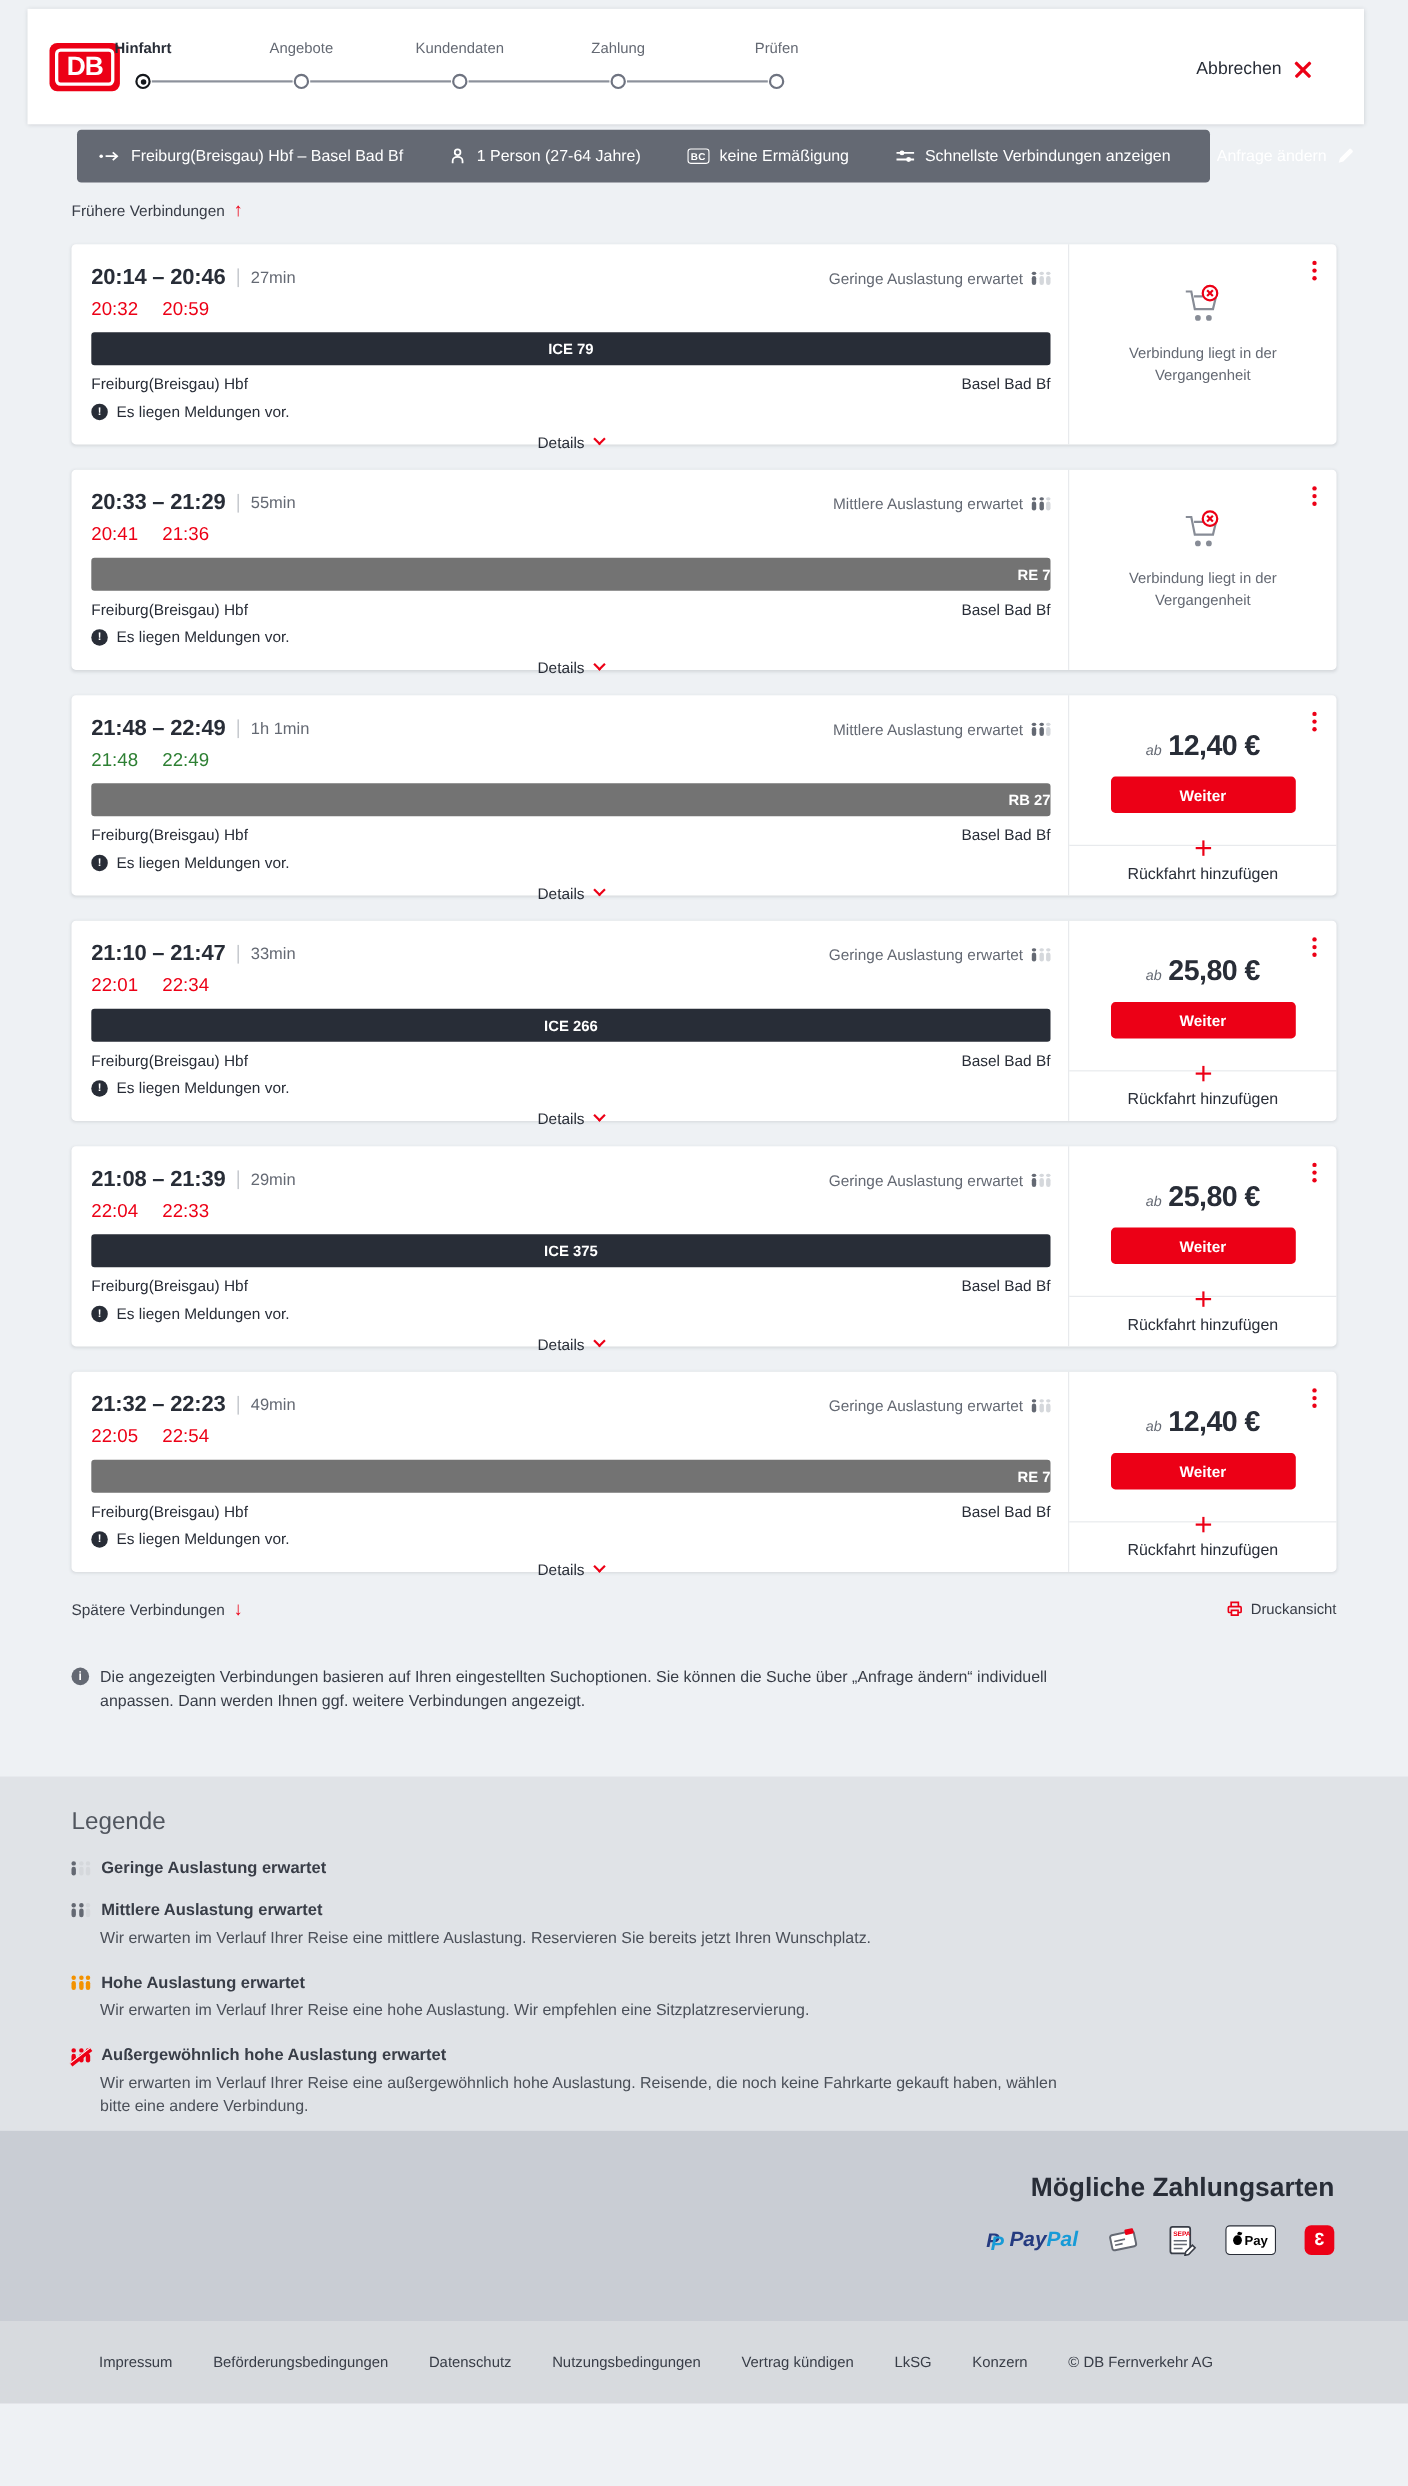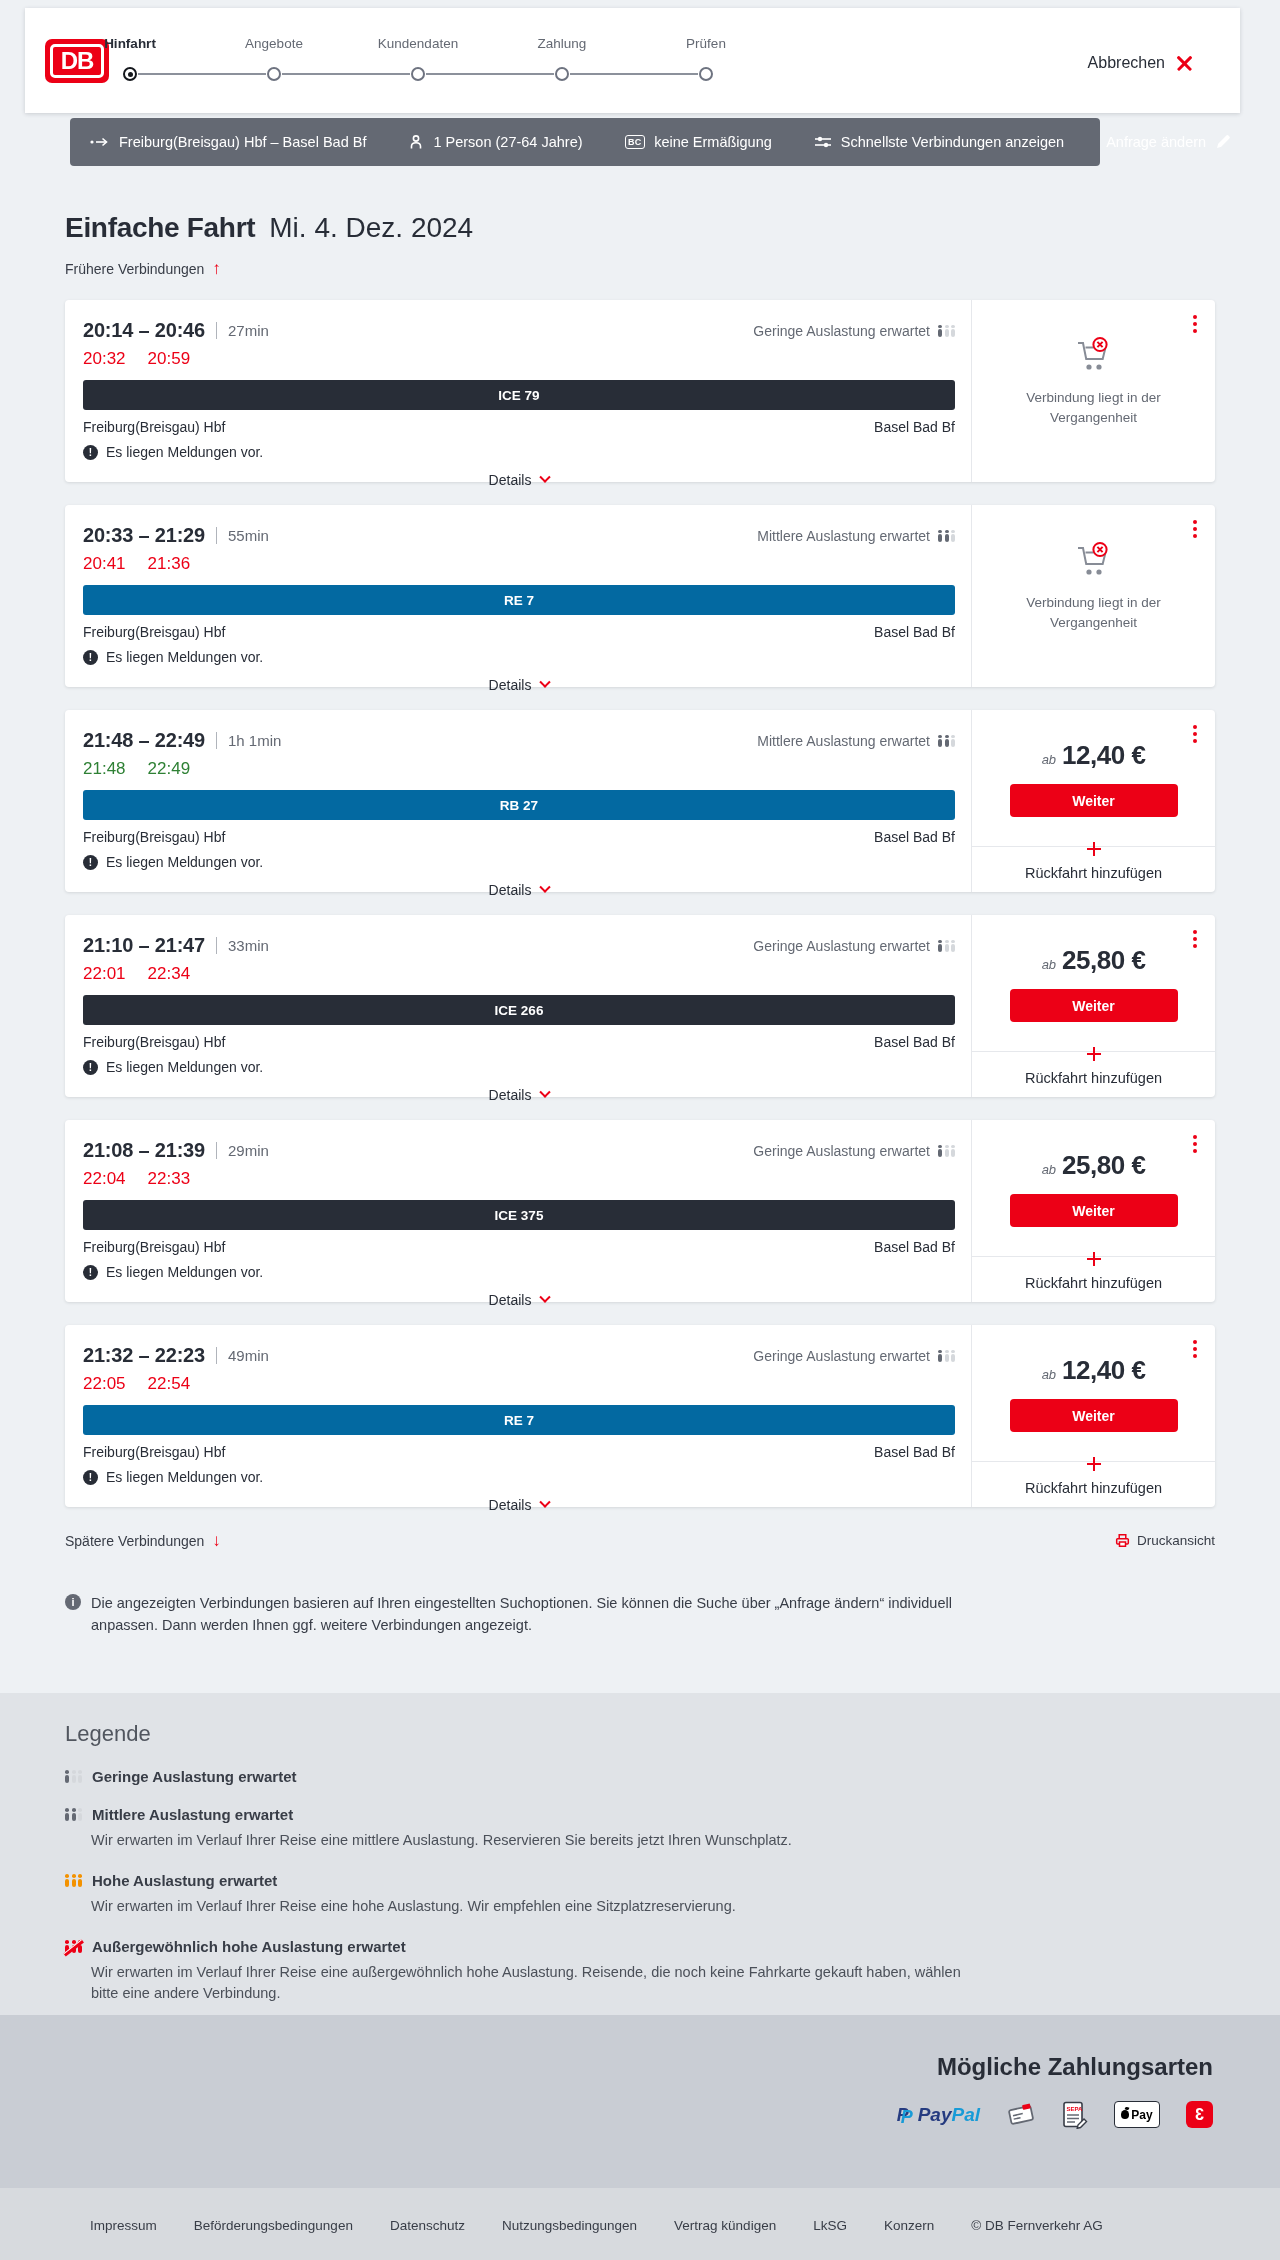--- a/index.html
+++ b/index.html
@@ -71,21 +71,21 @@
   .occ-high i { background:#f39200; }
   .occ-extreme i { background:#ec0016; }
   .occ-extreme::after { content:''; position:absolute; left:-3px; right:-3px; top:48%; height:2.5px;
     background:#ec0016; transform:rotate(-38deg); border-top:1px solid #fff; }
   .row2 { margin-top:7px; display:flex; gap:22px; font-size:17px; }
   .row2.delayed { color:#ec0016; }
   .row2.ontime { color:#2e8034; }
   .trainbar { margin-top:11px; height:30px; border-radius:3px; display:flex; align-items:center;
     justify-content:center; color:#fff; font-size:13.5px; font-weight:700; }
   .trainbar.train-ice { background:#282d37; }
-  .trainbar.train-regional { background:#0369a1; }
+  .trainbar.train-regional { background:#737373;justify-content:flex-end; }
   .stations { margin-top:9px; display:flex; justify-content:space-between; font-size:14px; color:#282d37; }
   .notice { margin-top:9px; display:flex; align-items:center; gap:8px; font-size:14px; color:#282d37; }
   .alert-icon { width:15px; height:15px; border-radius:50%; background:#282d37; color:#fff; font-size:10px;
     font-weight:700; display:flex; align-items:center; justify-content:center; }
   .details { margin-top:12px; display:flex; align-items:center; justify-content:center; gap:10px;
     font-size:14px; color:#282d37; cursor:pointer; }
   .chev { width:8px; height:8px; border-right:2.2px solid #ec0016; border-bottom:2.2px solid #ec0016;
     transform:rotate(45deg) translate(-2px,-2px); }
   .card-side { width:244px; border-left:1px solid #e6e8ec; position:relative; }
   .kebab { position:absolute; top:13px; right:16px; display:flex; flex-direction:column; gap:3px;
@@ -216,24 +216,20 @@
   </span>
   <span class="sum-item sum-edit">
     <span>Anfrage ändern</span>
     <svg width="16" height="16" viewBox="0 0 16 16" fill="#fff">
         <path d="M2 14 l1.2-4.2 L11.4 1.6 a1.4 1.4 0 0 1 2 0 l1 1 a1.4 1.4 0 0 1 0 2 L6.2 12.8 z"></path>
       </svg>
   </span>
 </div>
 
 <main class="content">
-  <h1 class="page-title">
-    <span class="t-bold">Einfache Fahrt</span>
-    <span class="t-date">Mi. 4. Dez. 2024</span>
-  </h1>
   <div class="link-row">
     <span>Frühere Verbindungen</span>
     <span class="red-arrow">↑</span>
   </div>
 
   <div id="cards">
   <article class="card">
     <div class="card-main">
       <div class="row1">
         <span class="times">20:14 – 20:46</span>

